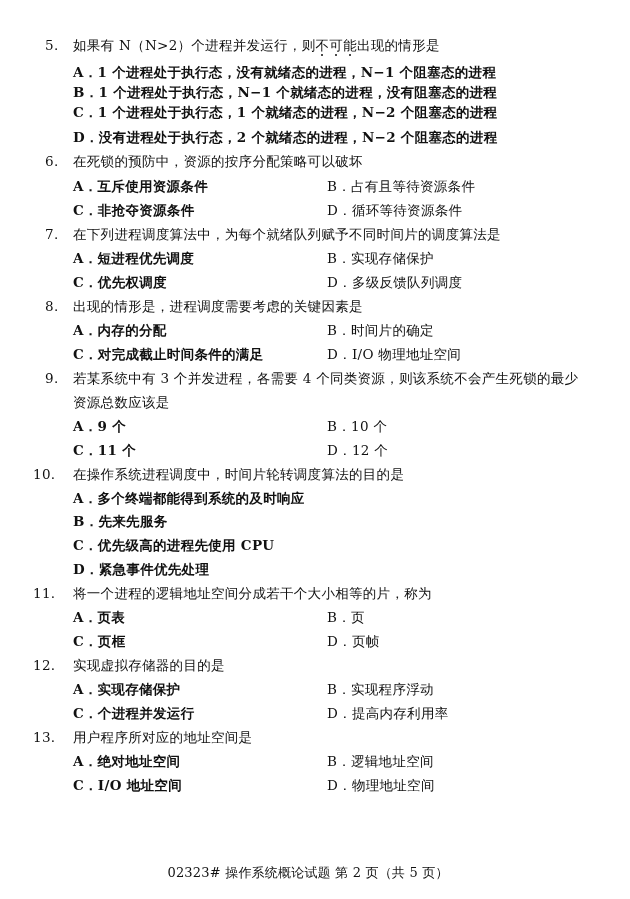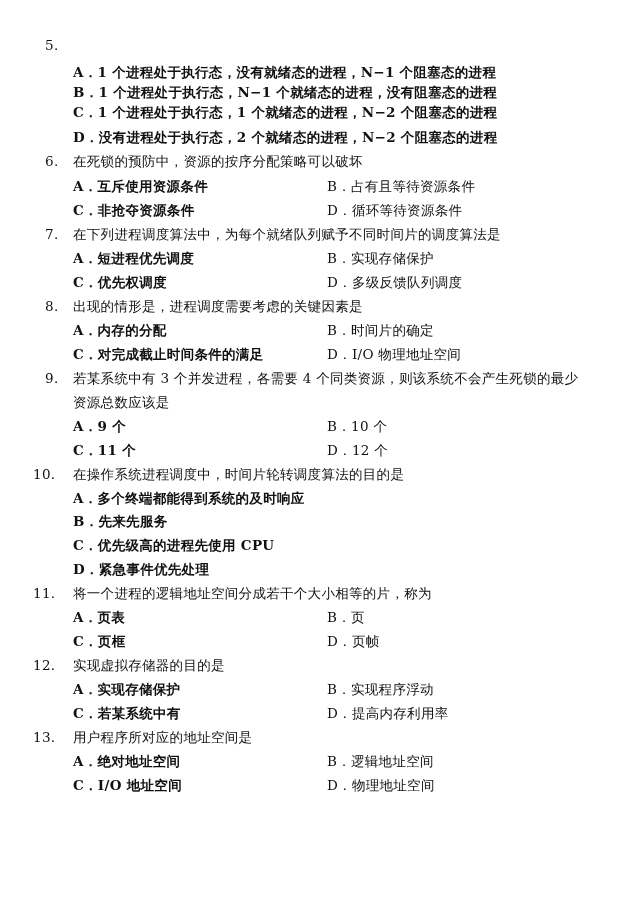--- a/index.html
+++ b/index.html
@@ -37,20 +37,21 @@
     white-space: nowrap; letter-spacing: 0.2px;
   }
 </style>
 </head>
 <body>
 
 <div class="page">
 
   <div class="line" style="top:36px;left:0;width:630px;">
     <span class="qnum">5.</span>
+    <span class="qtext"><span>如果有 N（N&gt;2）个进程并发运行，则</span><span class="emph"><span>不</span><span class="emph-dot"></span></span><span class="emph"><span>可</span><span class="emph-dot"></span></span><span class="emph"><span>能</span><span class="emph-dot"></span></span><span>出现的情形是</span></span>
   </div>
   <div class="line" style="top:63px;left:0;">
       <span class="opt-left">A．1 个进程处于执行态，没有就绪态的进程，N−1 个阻塞态的进程</span>
     </div>
   <div class="line" style="top:83px;left:0;">
       <span class="opt-left">B．1 个进程处于执行态，N−1 个就绪态的进程，没有阻塞态的进程</span>
     </div>
   <div class="line" style="top:103px;left:0;">
       <span class="opt-left">C．1 个进程处于执行态，1 个就绪态的进程，N−2 个阻塞态的进程</span>
     </div>
@@ -145,31 +146,32 @@
 
   <div class="line" style="top:656px;left:0;">
     <span class="qnum2">12.</span>
     <span class="qtext">实现虚拟存储器的目的是</span>
   </div>
   <div class="line" style="top:680px;left:0;">
     <span class="opt-left">A．实现存储保护</span>
     <span class="opt-right">B．实现程序浮动</span>
   </div>
   <div class="line" style="top:704px;left:0;">
-    <span class="opt-left">C．若某系统中有</span>
+    <span class="opt-left">C．个进程并发运行</span>
     <span class="opt-right">D．提高内存利用率</span>
   </div>
 
   <div class="line" style="top:728px;left:0;">
     <span class="qnum2">13.</span>
     <span class="qtext">用户程序所对应的地址空间是</span>
   </div>
   <div class="line" style="top:752px;left:0;">
     <span class="opt-left">A．绝对地址空间</span>
     <span class="opt-right">B．逻辑地址空间</span>
   </div>
   <div class="line" style="top:776px;left:0;">
     <span class="opt-left">C．I/O 地址空间</span>
     <span class="opt-right">D．物理地址空间</span>
   </div>
 
+  <div class="footer">02323# 操作系统概论试题 第 2 页（共 5 页）</div>
 
 </div>
 
 </body></html>

